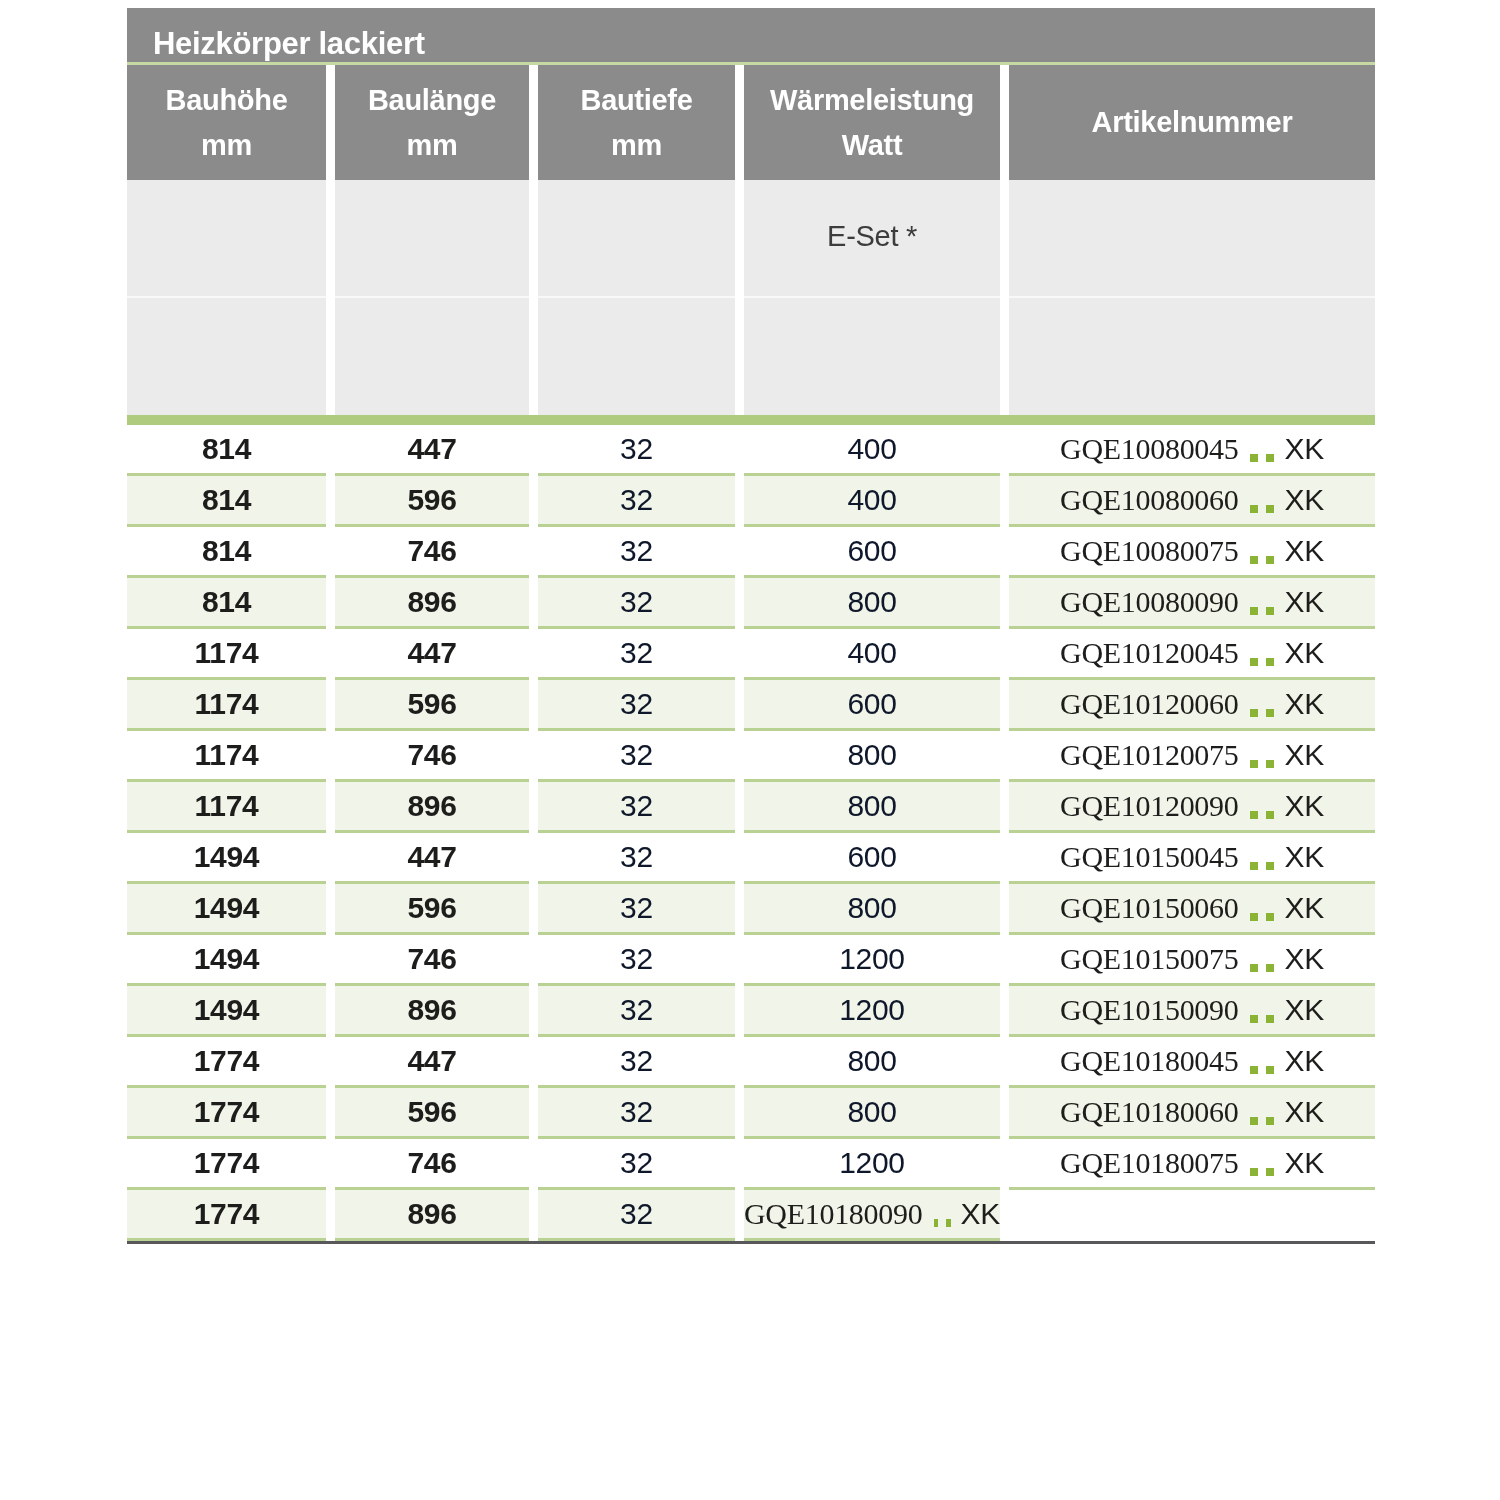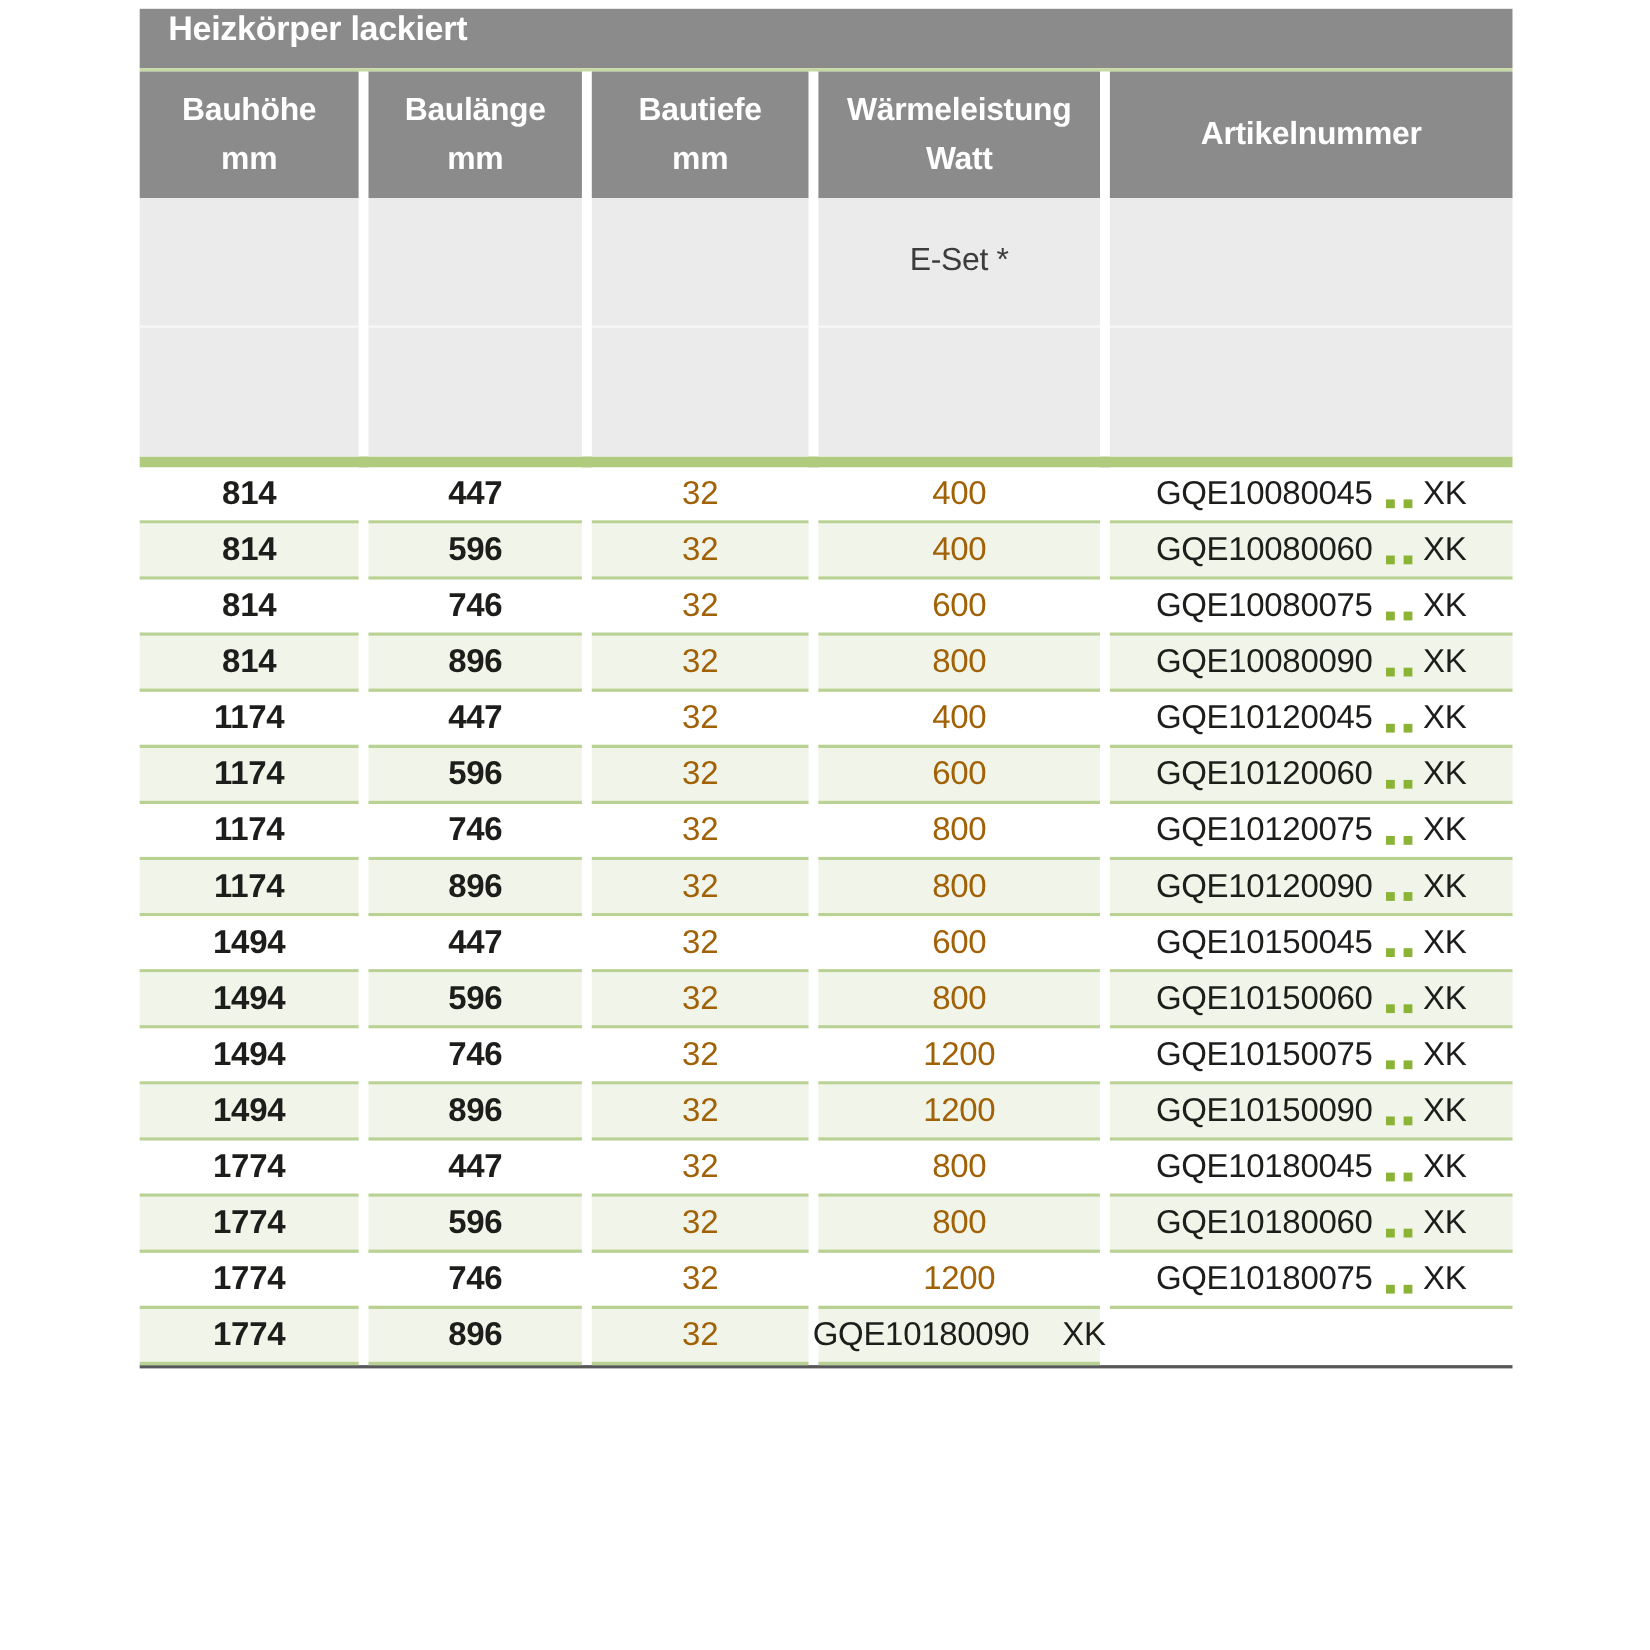--- a/index.html
+++ b/index.html
@@ -15,21 +15,21 @@
   }
   .table-wrap {
     position: absolute;
     left: 127px; top: 8px;
     width: 1248px;
   }
   
   .title-bar {
     height: 54px;
     background: var(--header-gray, #8b8b8b);
-    display: flex; align-items: flex-start;
+    display: flex; align-items: flex-end;
     padding-left: 26px;
     box-sizing: border-box;
     color: #ffffff;
     font-size: 31px; font-weight: 700;
     letter-spacing: -0.3px;
   }
   .title-divider {
     height: 3px;
     background: var(--divider-light-green, #c7d9a3);
   }
@@ -78,24 +78,24 @@
     font-size: 30px;
     color: #1d1d1b;
     box-sizing: border-box;
     border-bottom: 3px solid var(--row-line, #b9d294);
     letter-spacing: -0.3px;
     white-space: nowrap;
   }
   .row.plain .cell { background: #ffffff; }
   .row.tint  .cell { background: var(--row-tint, #f1f4e8); }
   .cell.bold { font-weight: 700; }
-  .cell.light { color: #a16207; }
+  .cell.light { color: #0f172a; }
   
   .artikel { gap: 0; }
-  .artikel .prefix { margin-right: 8px; }
+  .artikel .prefix { margin-right: 8px; font-family: Liberation Serif, serif; }
   .artikel .suffix { margin-left: 6px; }
   .dot {
     display: inline-block;
     width: 8px; height: 8px;
     background: var(--dot-green, #8bb437);
     margin: 0 4px;
     transform: translateY(9px);
   }
   
   .bottom-line {

